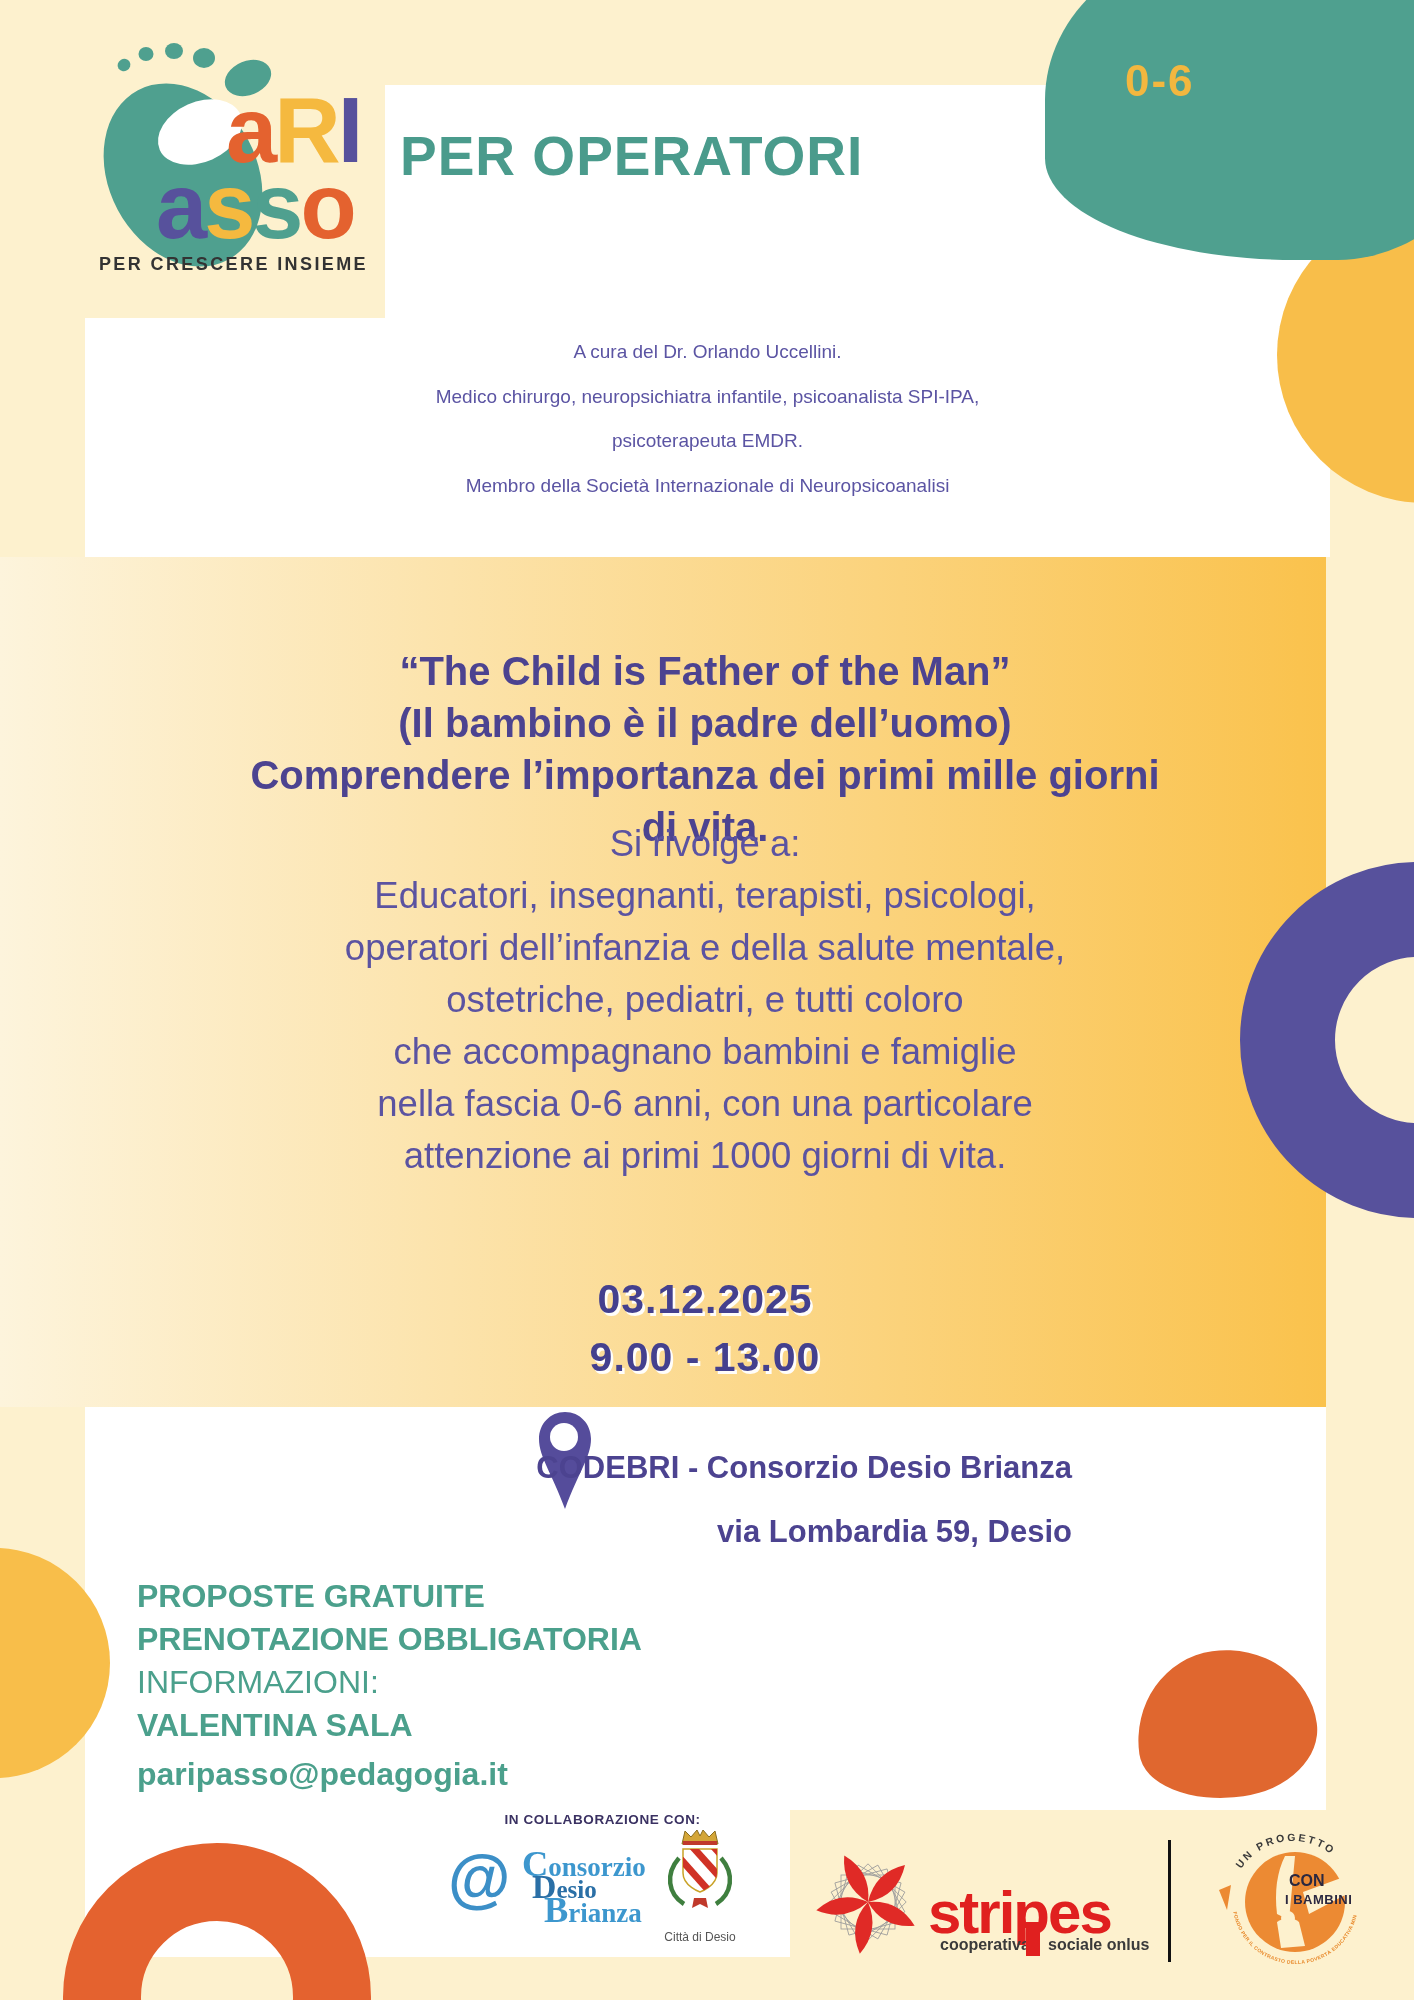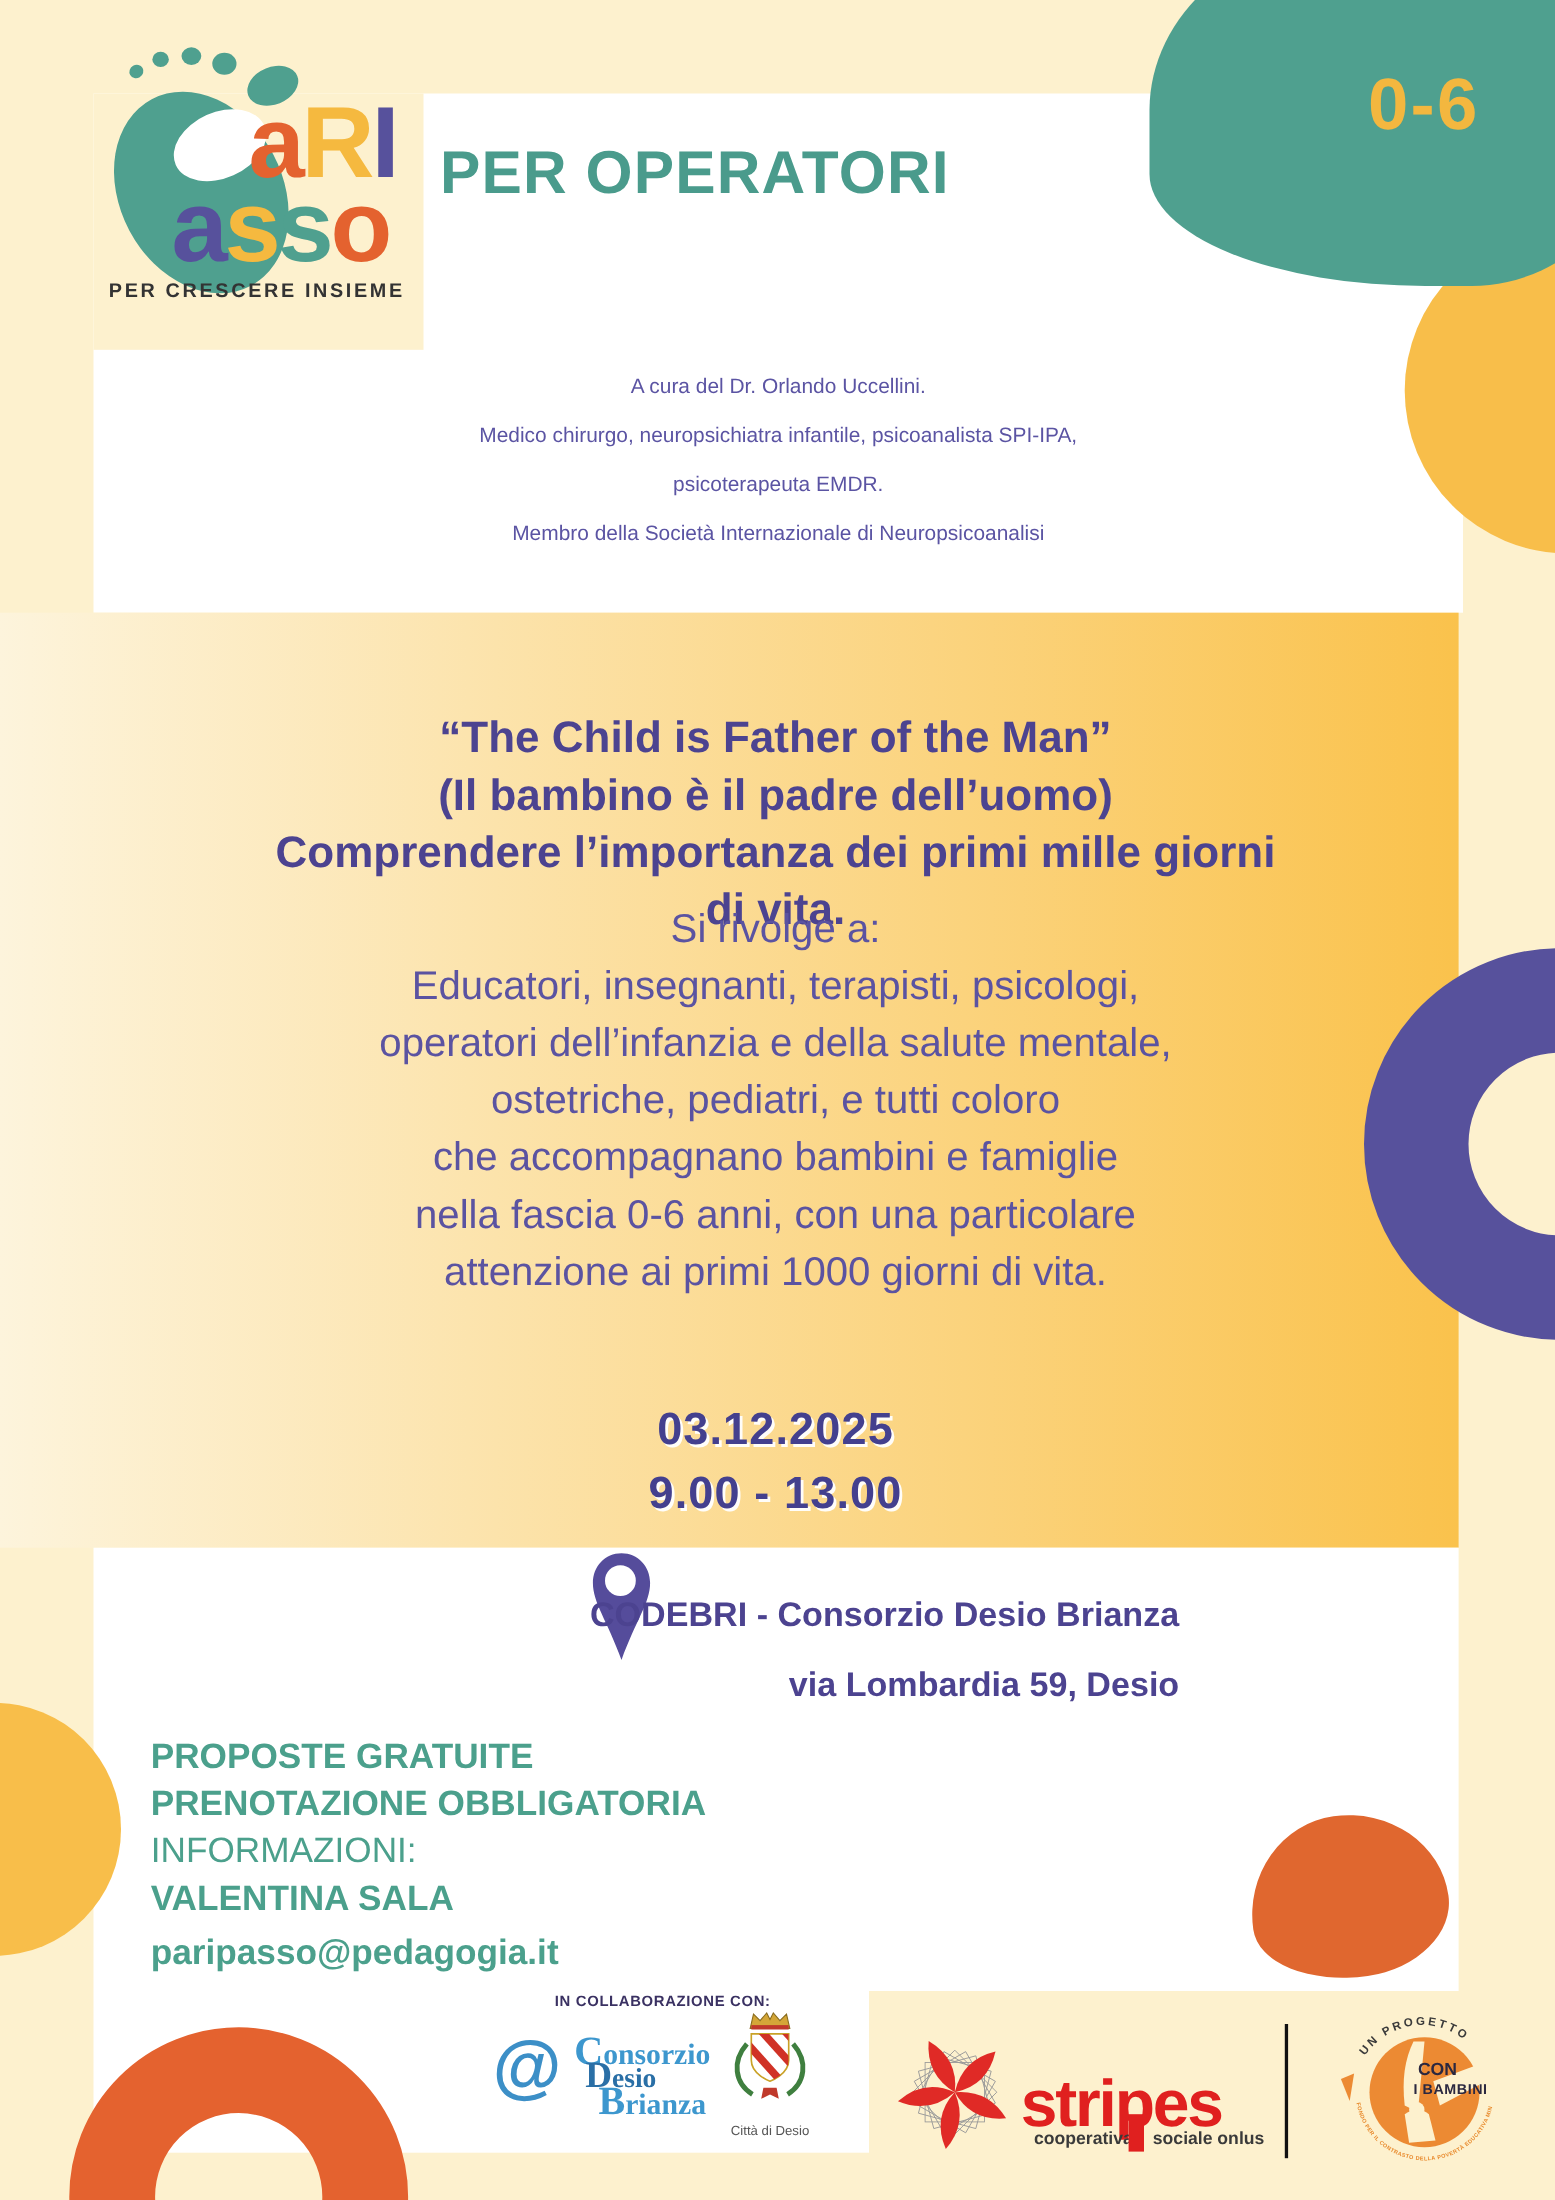--- a/index.html
+++ b/index.html
@@ -14,22 +14,22 @@
   .band-top-white{left:85px; top:85px; width:1245px; height:472px; background:#FFFFFF;}
   .logo-block{left:85px; top:85px; width:300px; height:233px; background:#FDF1CE;}
   .band-gradient{left:0; top:557px; width:1326px; height:850px;
     background:linear-gradient(90deg,#FDF4DC 0%,#FAC24C 100%);}
   .band-bottom-white{left:85px; top:1407px; width:1241px; height:403px; background:#FFFFFF;}
   .collab-white{left:85px; top:1810px; width:705px; height:147px; background:#FFFFFF;}
 
   
   .blob-teal{left:1045px; top:-60px; width:460px; height:320px; background:#4FA08F;
     border-radius:45% 55% 40% 60% / 55% 45% 65% 35%;}
-  .badge-label{left:1175px; top:56px; width:170px; text-align:right;
-    font-size:66px; font-weight:800; color:#F3B73F; letter-spacing:2px;}
+  .badge-label{left:1125px; top:56px; width:170px; text-align:left;
+    font-size:44px; font-weight:800; color:#F3B73F; letter-spacing:2px;}
   .circle-yellow-tr{left:1277px; top:207px; width:296px; height:296px; border-radius:50%; background:#F8BE4A;}
   .donut-purple{left:1240px; top:862px; width:356px; height:356px; box-sizing:border-box;
     border:95px solid #57519C; border-radius:50%;}
   .circle-yellow-bl{left:-120px; top:1548px; width:230px; height:230px; border-radius:50%; background:#F8BE4A;}
   .egg-orange{left:1136px; top:1650px; width:180px; height:148px; background:#E0672F;
     border-radius:48% 52% 46% 54% / 62% 58% 42% 38%; transform:rotate(-8deg);}
   .arch-orange{left:63px; top:1843px; width:308px; height:308px; box-sizing:border-box;
     border:78px solid #E4622F; border-radius:50%;}
 
   

